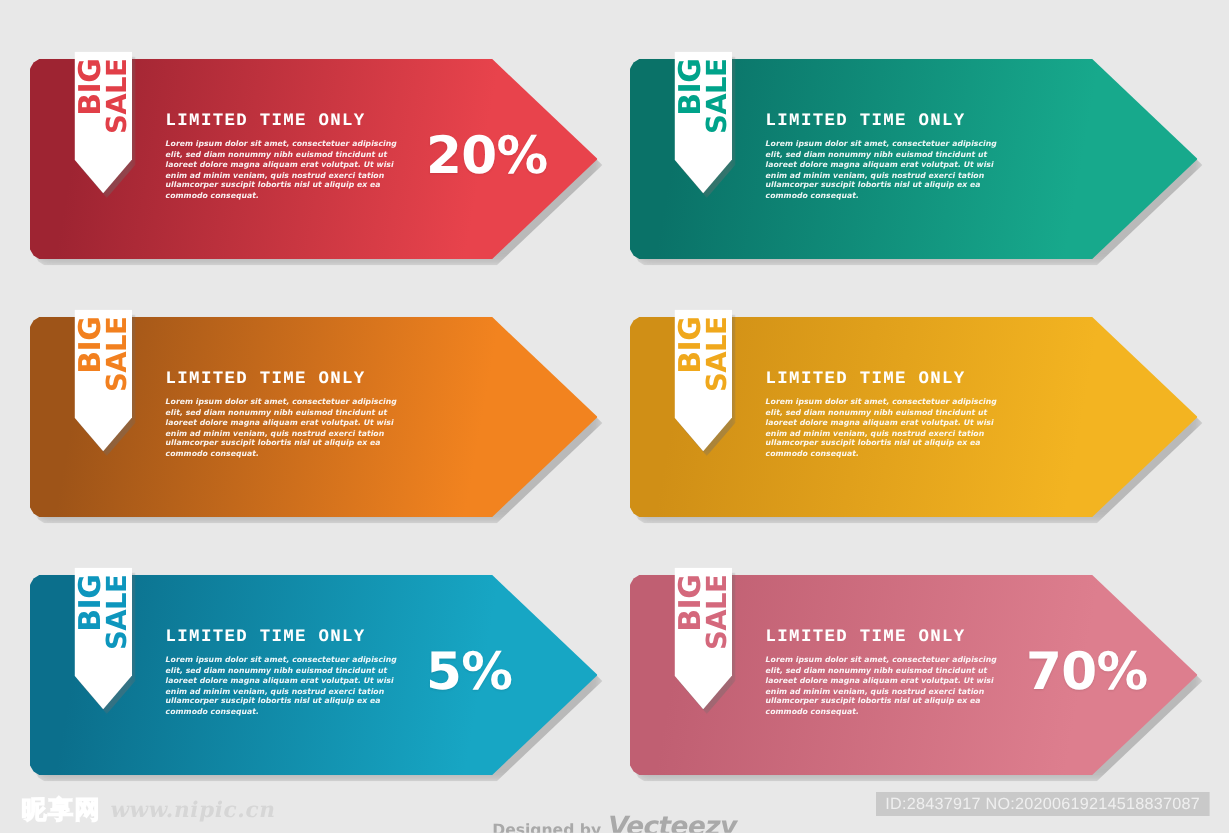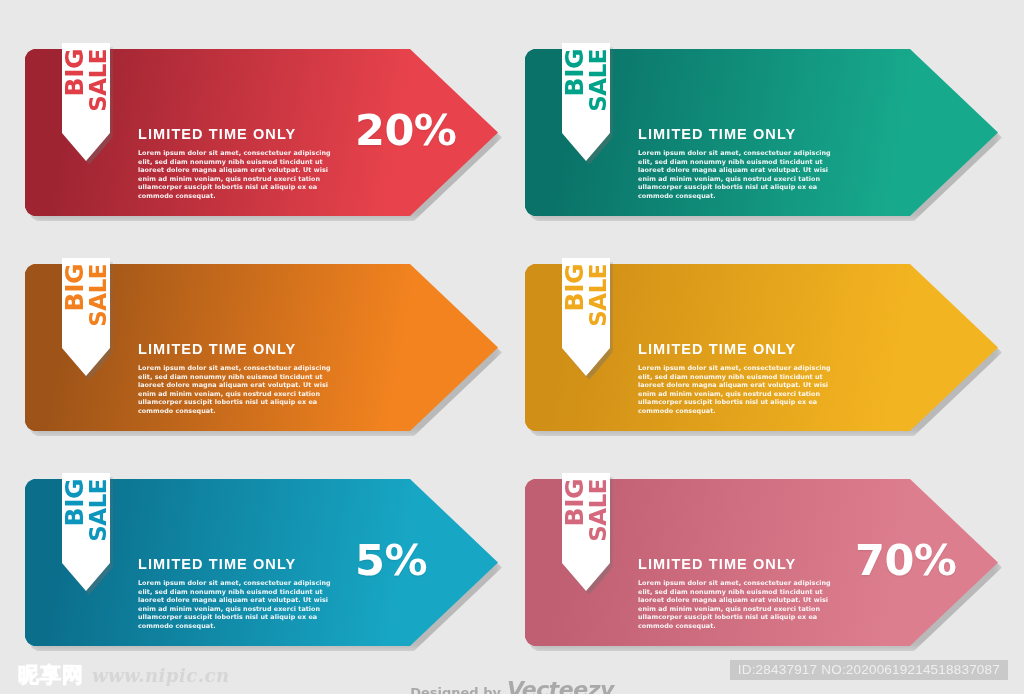--- a/index.html
+++ b/index.html
@@ -122,37 +122,37 @@
 
   
   .copy {
     position:absolute;
     left:113px;
     top:44px;
     width:220px;
     z-index:3;
   }
   .headline {
-    font-family:Liberation Sans, sans-serif;
+    font-family:Liberation Mono, monospace;
     font-weight:bold;
     font-size:14.5px;
     letter-spacing:1.1px;
     color:#ffffff;
     white-space:nowrap;
     margin-bottom:7px;
-    margin-top:33px;
   }
   .body-copy {
     font-family:"DejaVu Sans", sans-serif;
     font-weight:bold;
     font-size:6.4px;
     line-height:1.33;
     letter-spacing:0.05px;
     color:rgba(255,255,255,0.93);
     width:196px;
+    font-style:italic;
   }
 
   
   .percent {
     position:absolute;
     left:330px;
     top:56px;
     width:120px;
     text-align:left;
     font-family:"DejaVu Sans", sans-serif;

